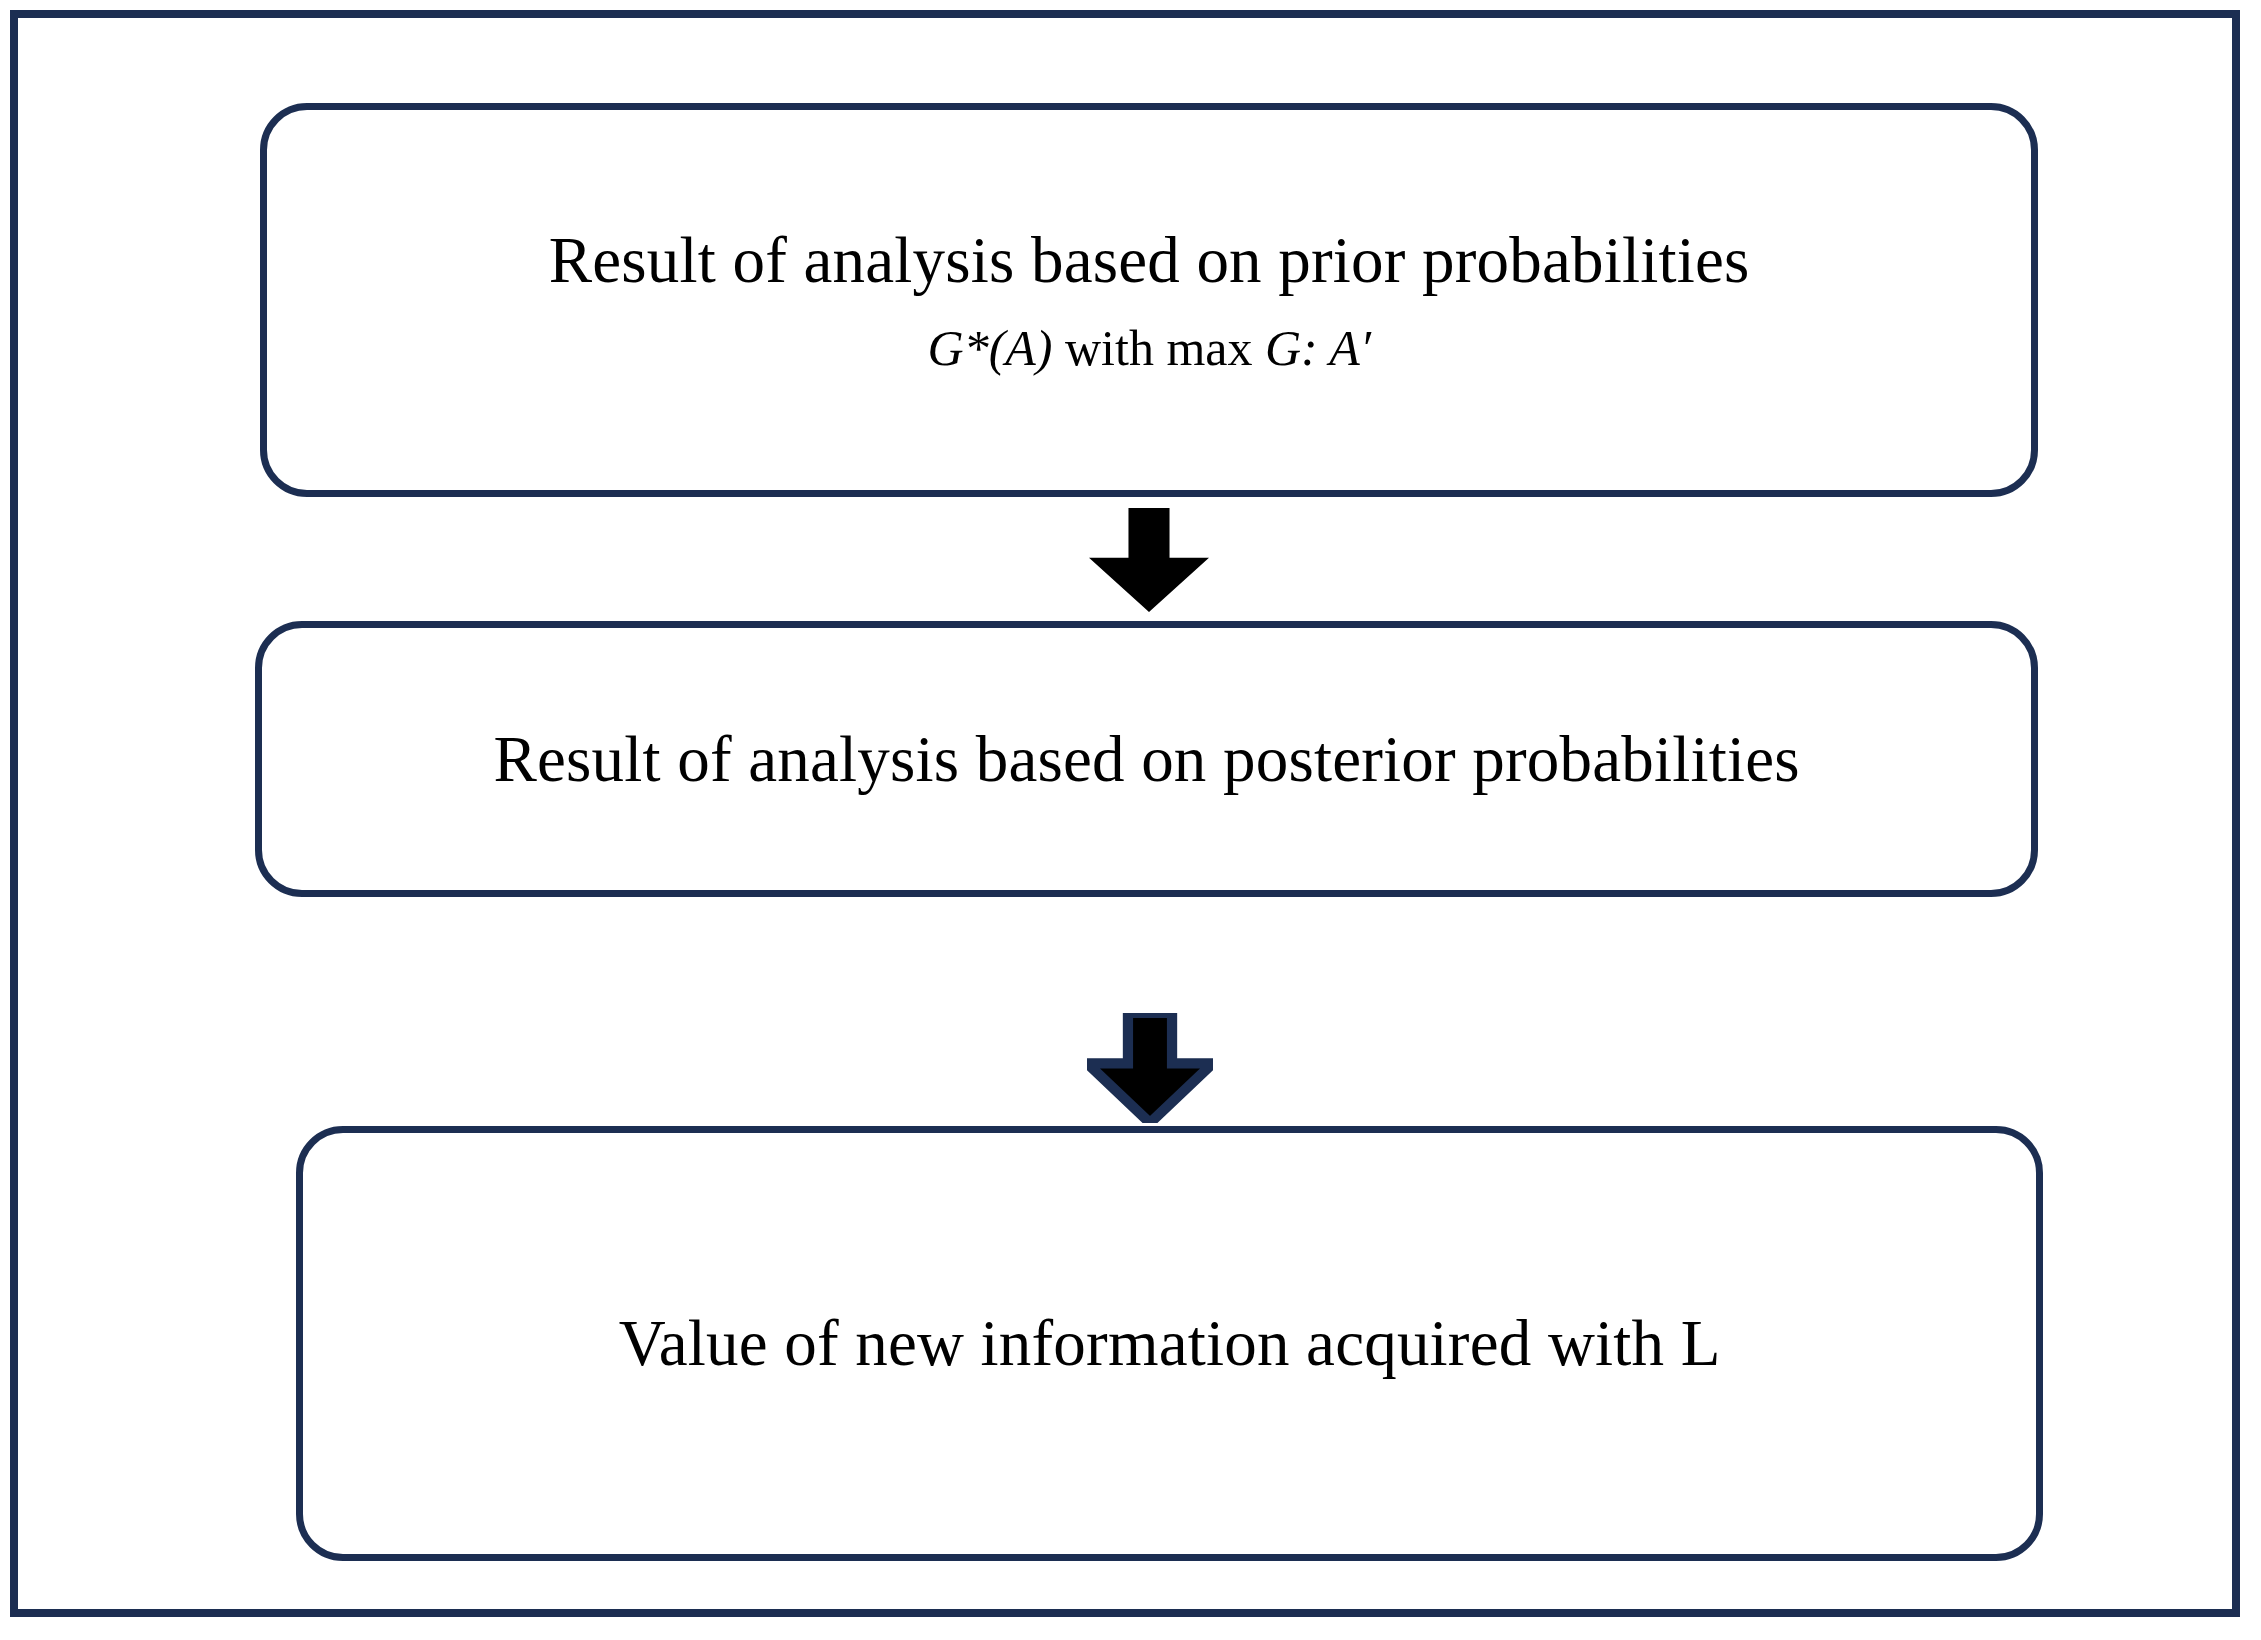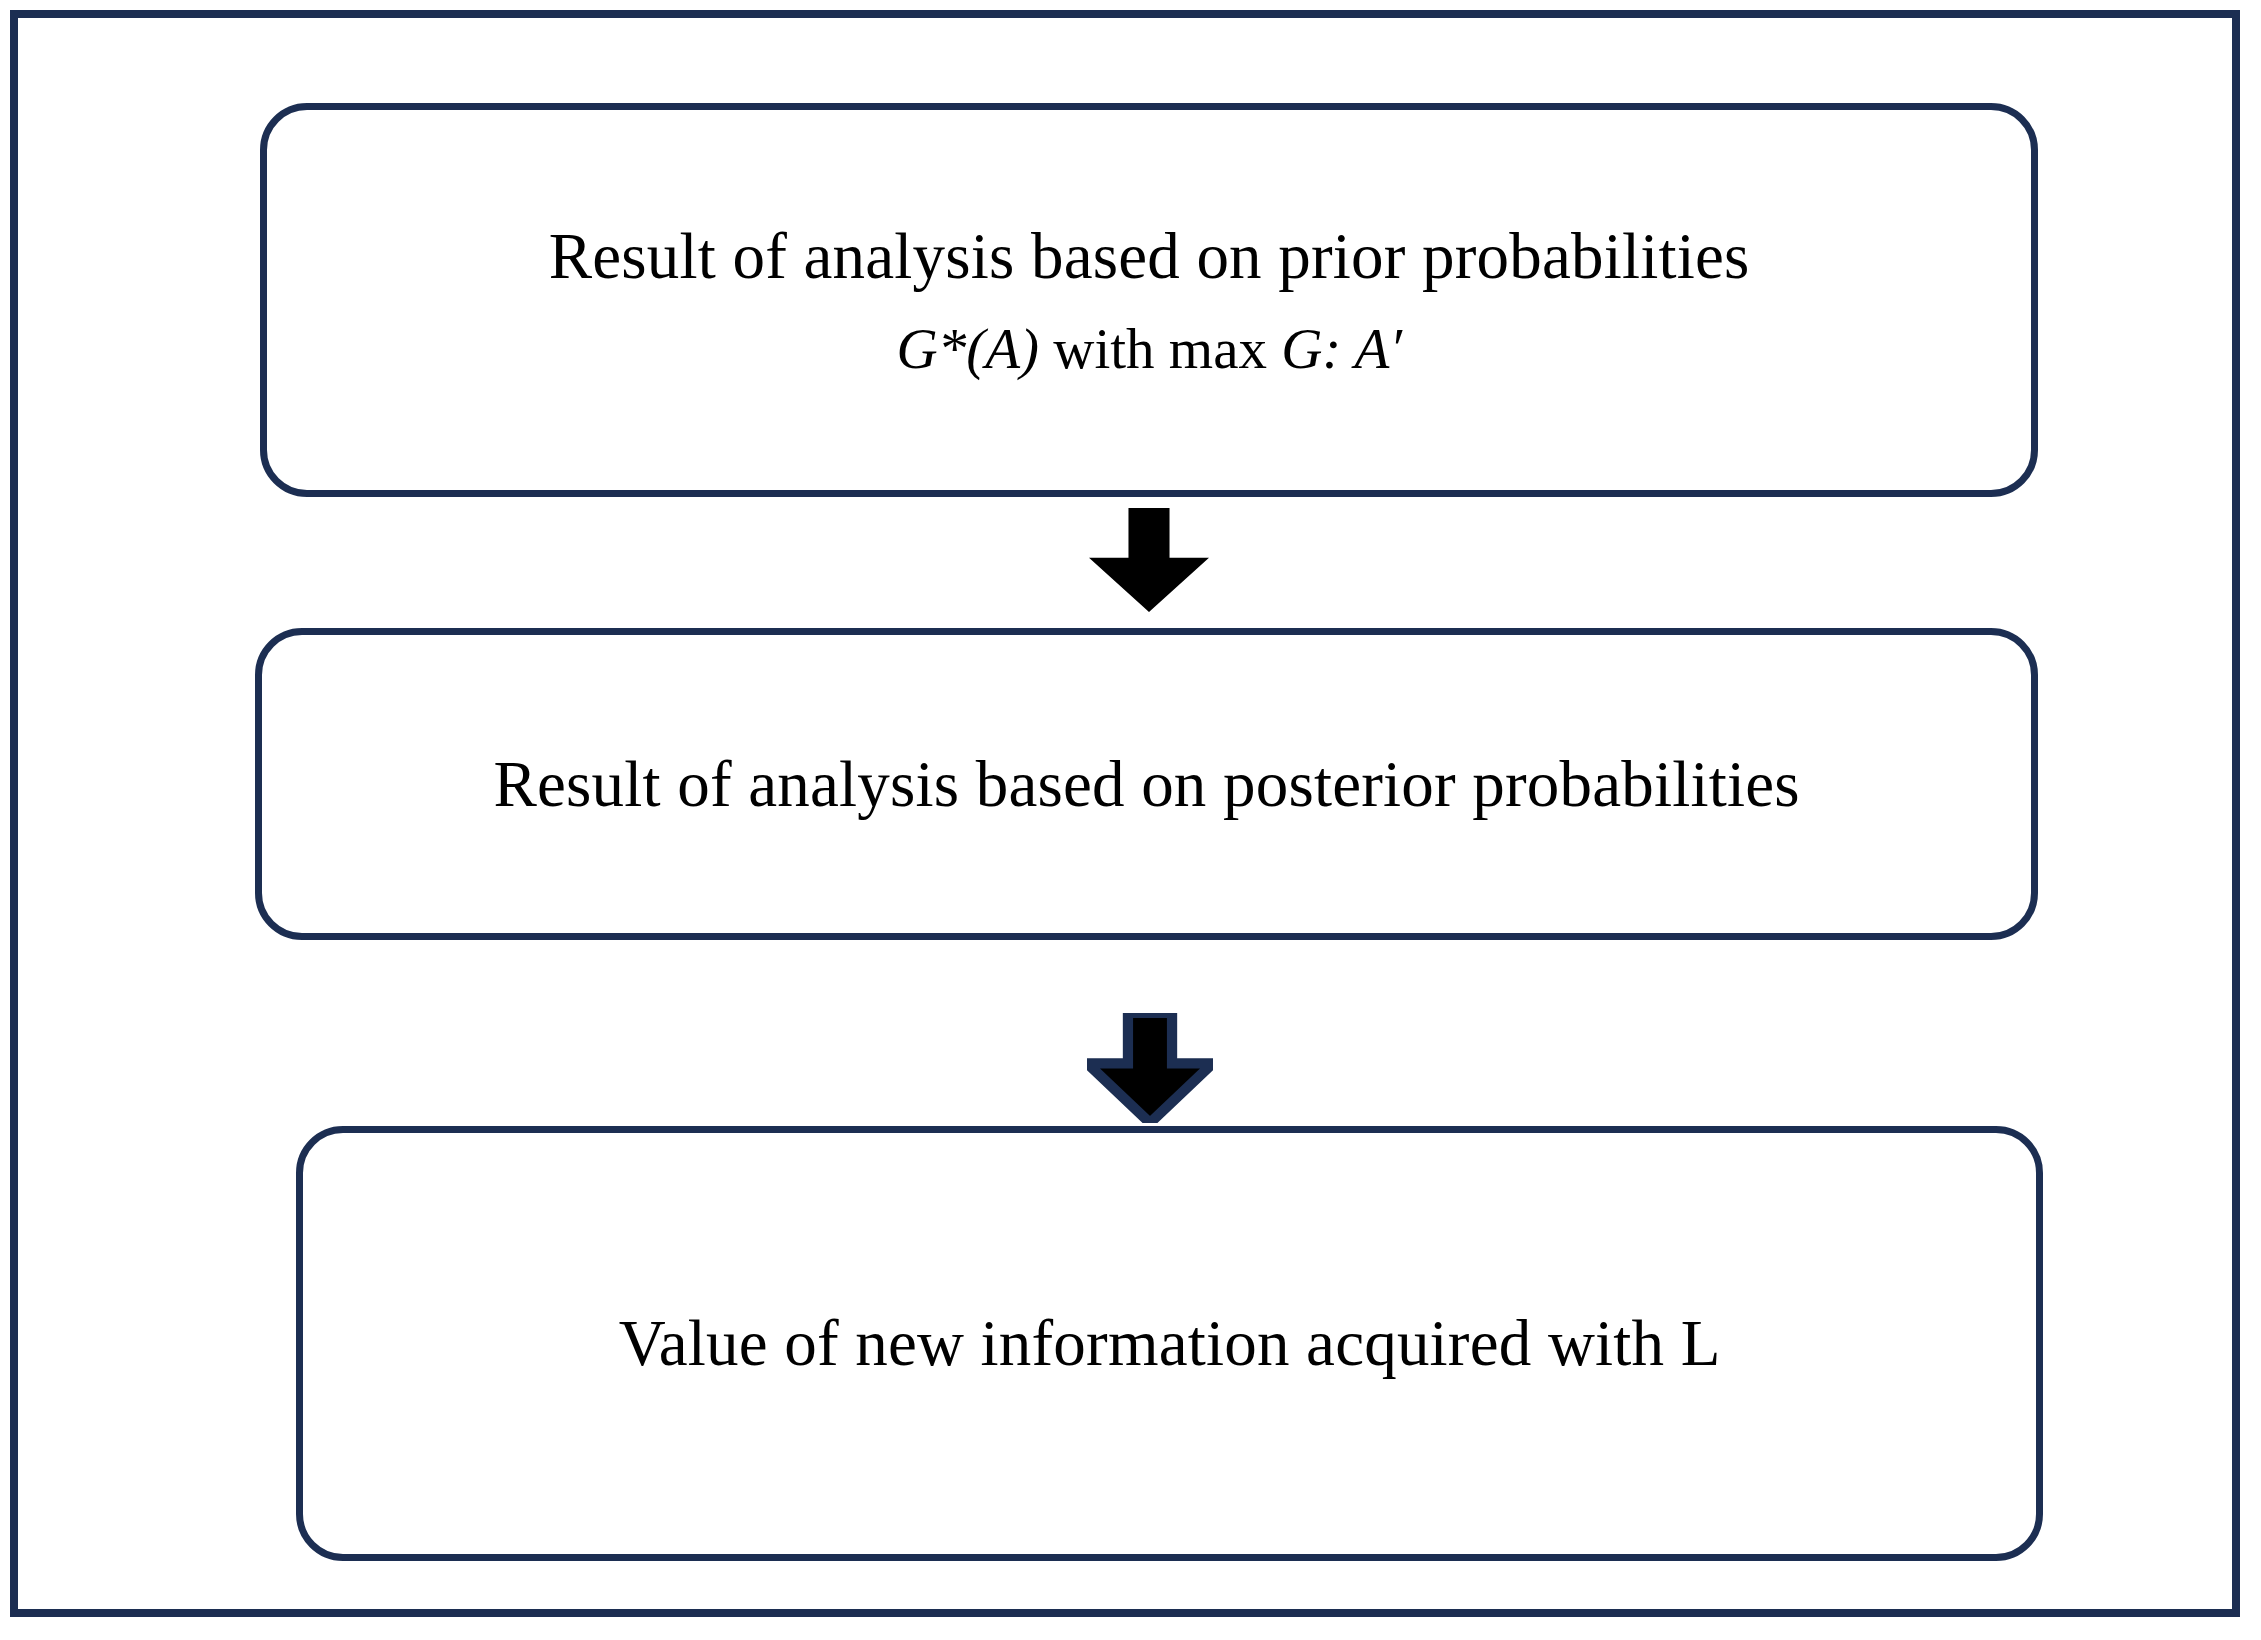--- a/index.html
+++ b/index.html
@@ -40,37 +40,37 @@
     border: 7px solid #1c2e52;
     border-radius: 47px;
     background: #ffffff;
     display: flex;
     flex-direction: column;
     align-items: center;
     justify-content: center;
   }
 
   .box-1 { left: 242px;  top: 85px;  width: 1778px; height: 394px; }
-  .box-2 { left: 237px;  top: 603px;  width: 1783px; height: 312px; margin-top: 7px; }
+  .box-2 { left: 237px;  top: 603px;  width: 1783px; height: 276px; }
   .box-3 { left: 278px;  top: 1108px; width: 1747px; height: 435px; gap: 36px; }
 
   .line {
     text-align: center;
     color: #000000;
     white-space: nowrap;
     line-height: 1.18;
   }
 
   .line-main {
     font-size: 65px;
     letter-spacing: 0.2px;
   }
 
   .line-formula {
-    font-size: 57px;
+    font-size: 50px;
     font-style: italic;
     margin-top: 20.5px;
   }
 
   .roman { font-style: normal; }
 
   
   .arrow-wrap {
     position: absolute;
   }

